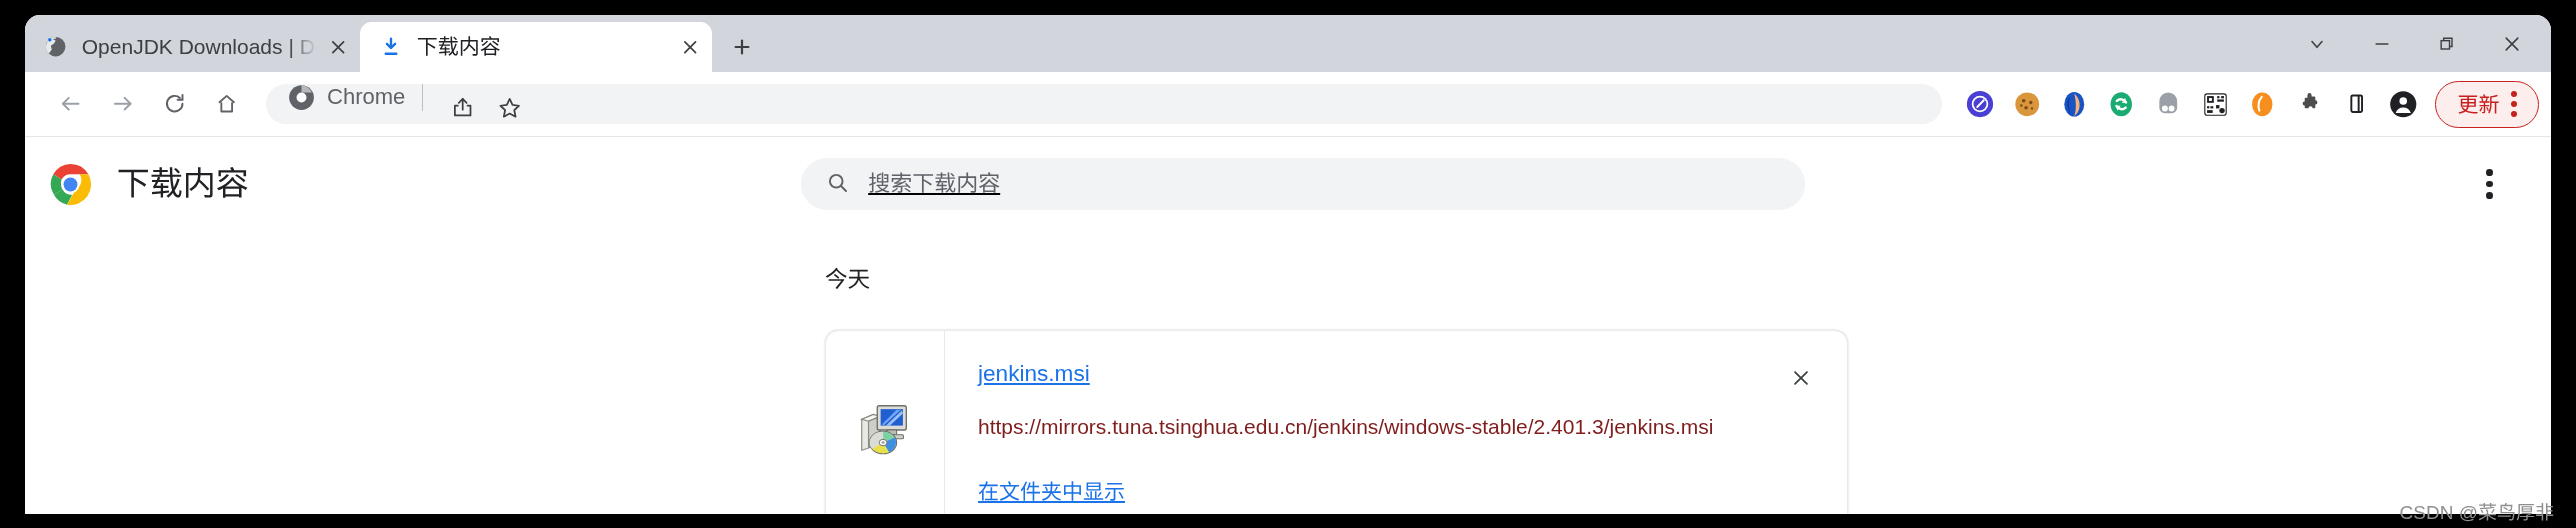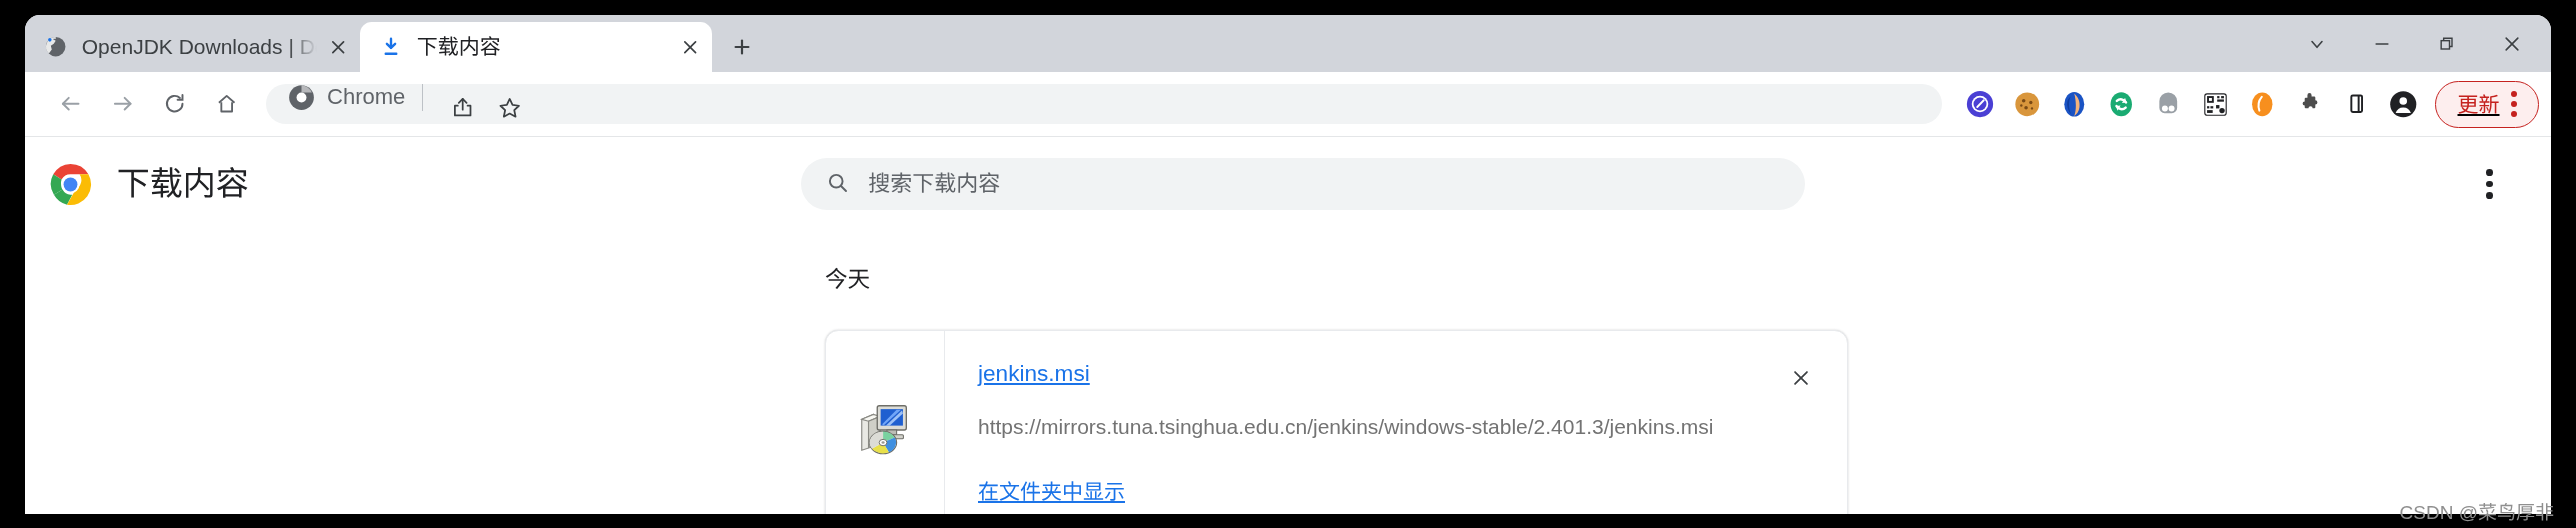--- a/index.html
+++ b/index.html
@@ -150,21 +150,21 @@
     overflow: hidden;
     flex: 1 1 auto;
   }
   .omni-actions { display: flex; align-items: center; flex: 0 0 auto; }
   .omni-action-btn {
     width: 47px; height: 47px;
     display: flex; align-items: center; justify-content: center;
     border-radius: 50%;
   }
 
-  .ext-bar { display: flex; align-items: flex-end; flex: 0 0 auto; text-decoration: underline; }
+  .ext-bar { display: flex; align-items: flex-end; flex: 0 0 auto; }
   .ext-btn {
     width: 47px; height: 47px;
     display: flex; align-items: center; justify-content: center;
     border-radius: 50%;
     flex: 0 0 auto;
   }
 
   .update-pill {
     height: 47px;
     min-width: 104px;
@@ -221,20 +221,21 @@
   .dl-search {
     width: 1004px;
     height: 52px;
     background: #f1f3f4;
     border-radius: 26px;
     display: flex;
     align-items: center;
     padding: 0 25px;
     gap: 18.4px;
     flex: 0 0 auto;
+    text-decoration: underline;
   }
   .dl-search-input {
     border: 0;
     background: transparent;
     outline: none;
     font-family: inherit;
     font-size: 22px;
     color: #202124;
     width: 100%;
     height: 100%;
@@ -295,21 +296,21 @@
   .dl-file-name {
     font-size: 22.6px;
     color: #1a73e8;
     text-decoration: underline;
     line-height: 1.2;
     align-self: flex-start;
   }
 
   .dl-file-url {
     font-size: 21px;
-    color: #737373;
+    color: #7f1d1d;
     margin-top: 27px;
     line-height: 1.2;
     white-space: nowrap;
     overflow: hidden;
     text-overflow: ellipsis;
   }
 
   .dl-show-link {
     font-size: 21px;
     color: #1a73e8;

